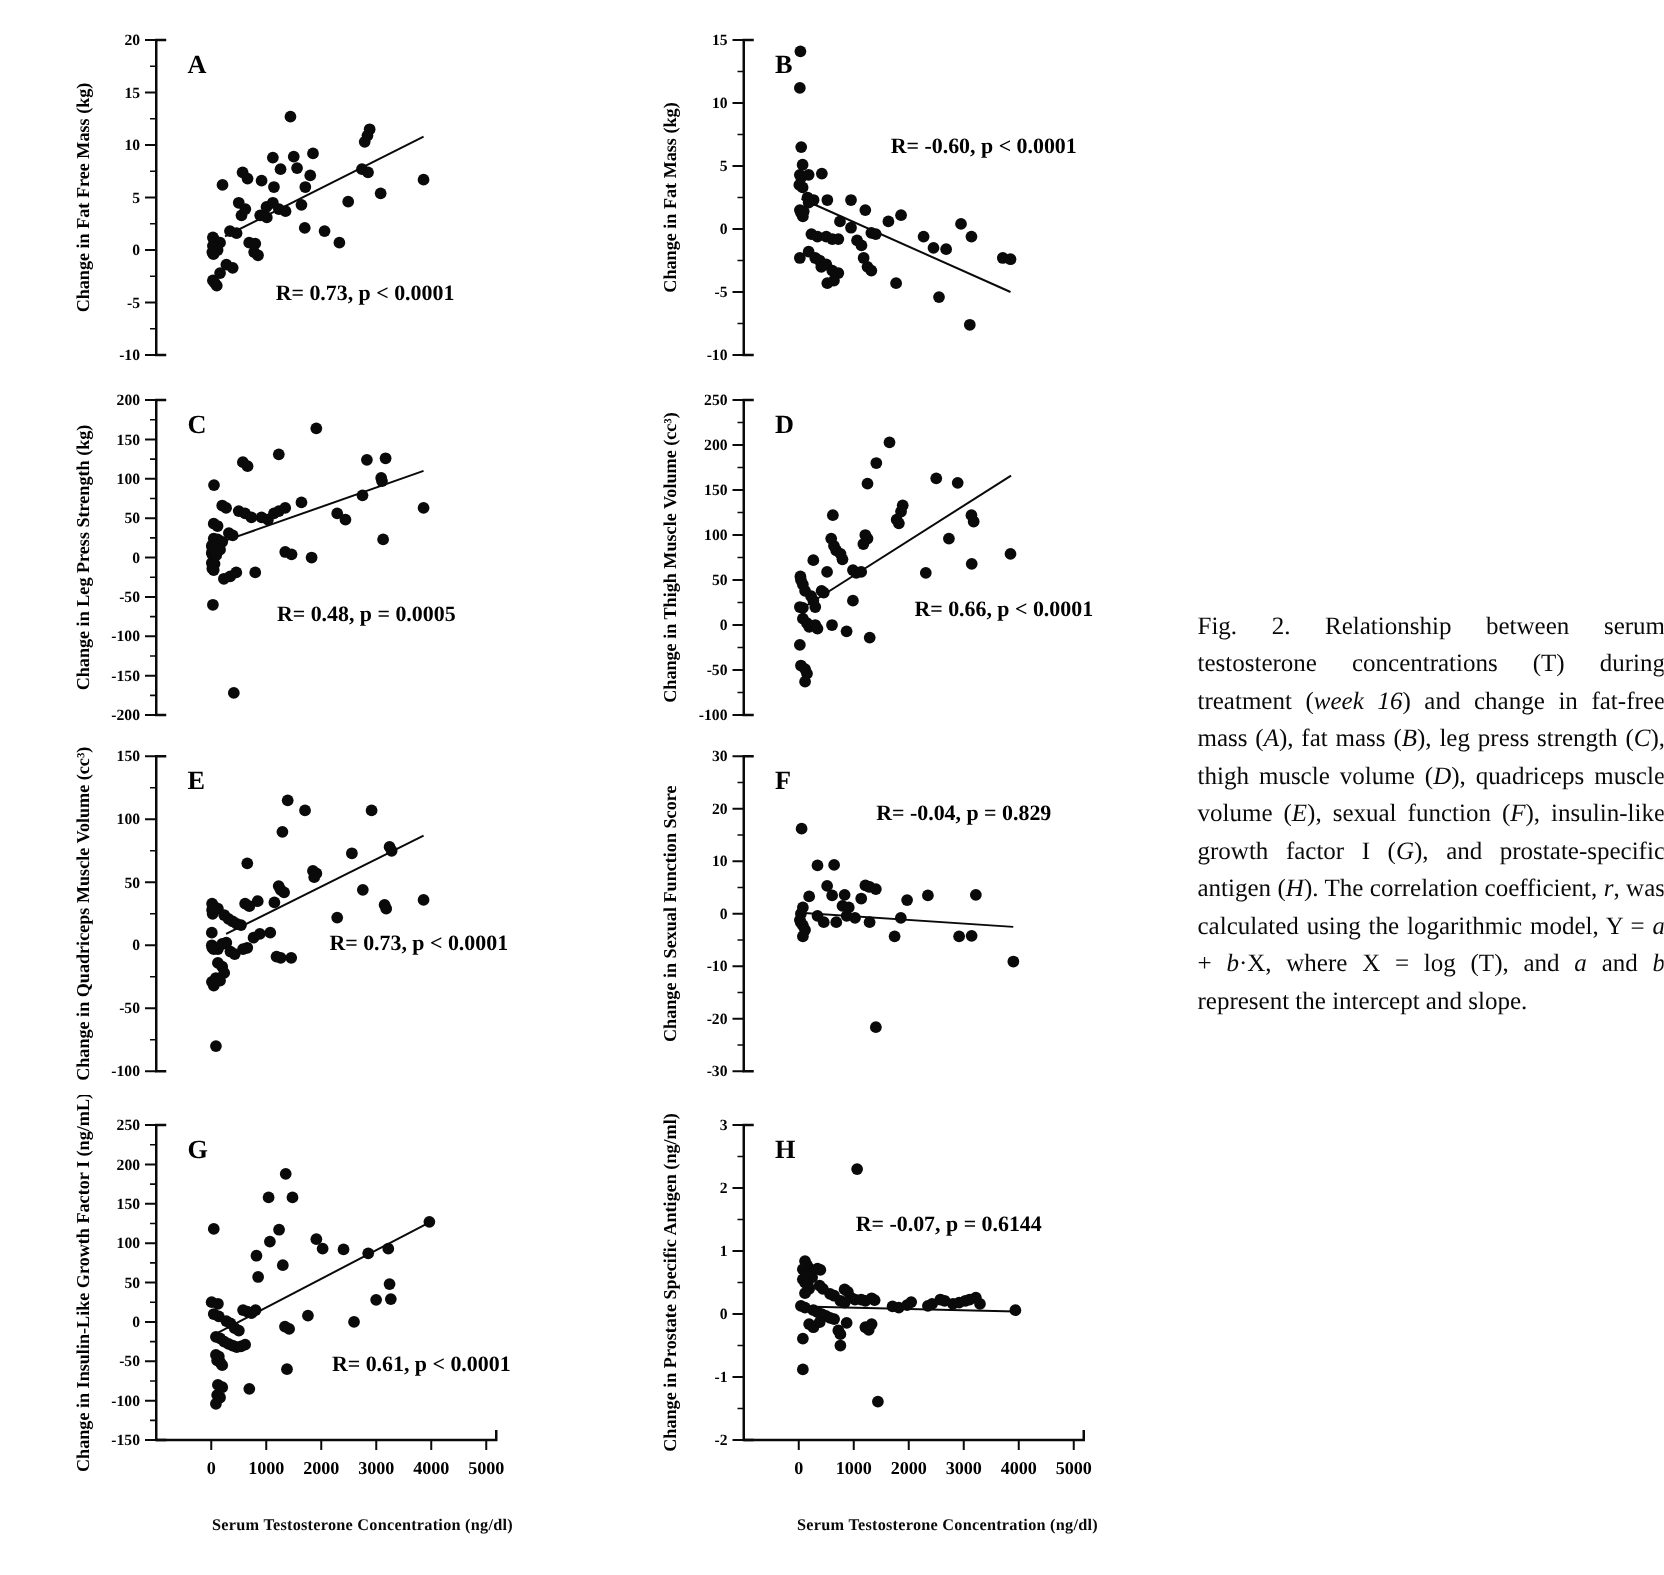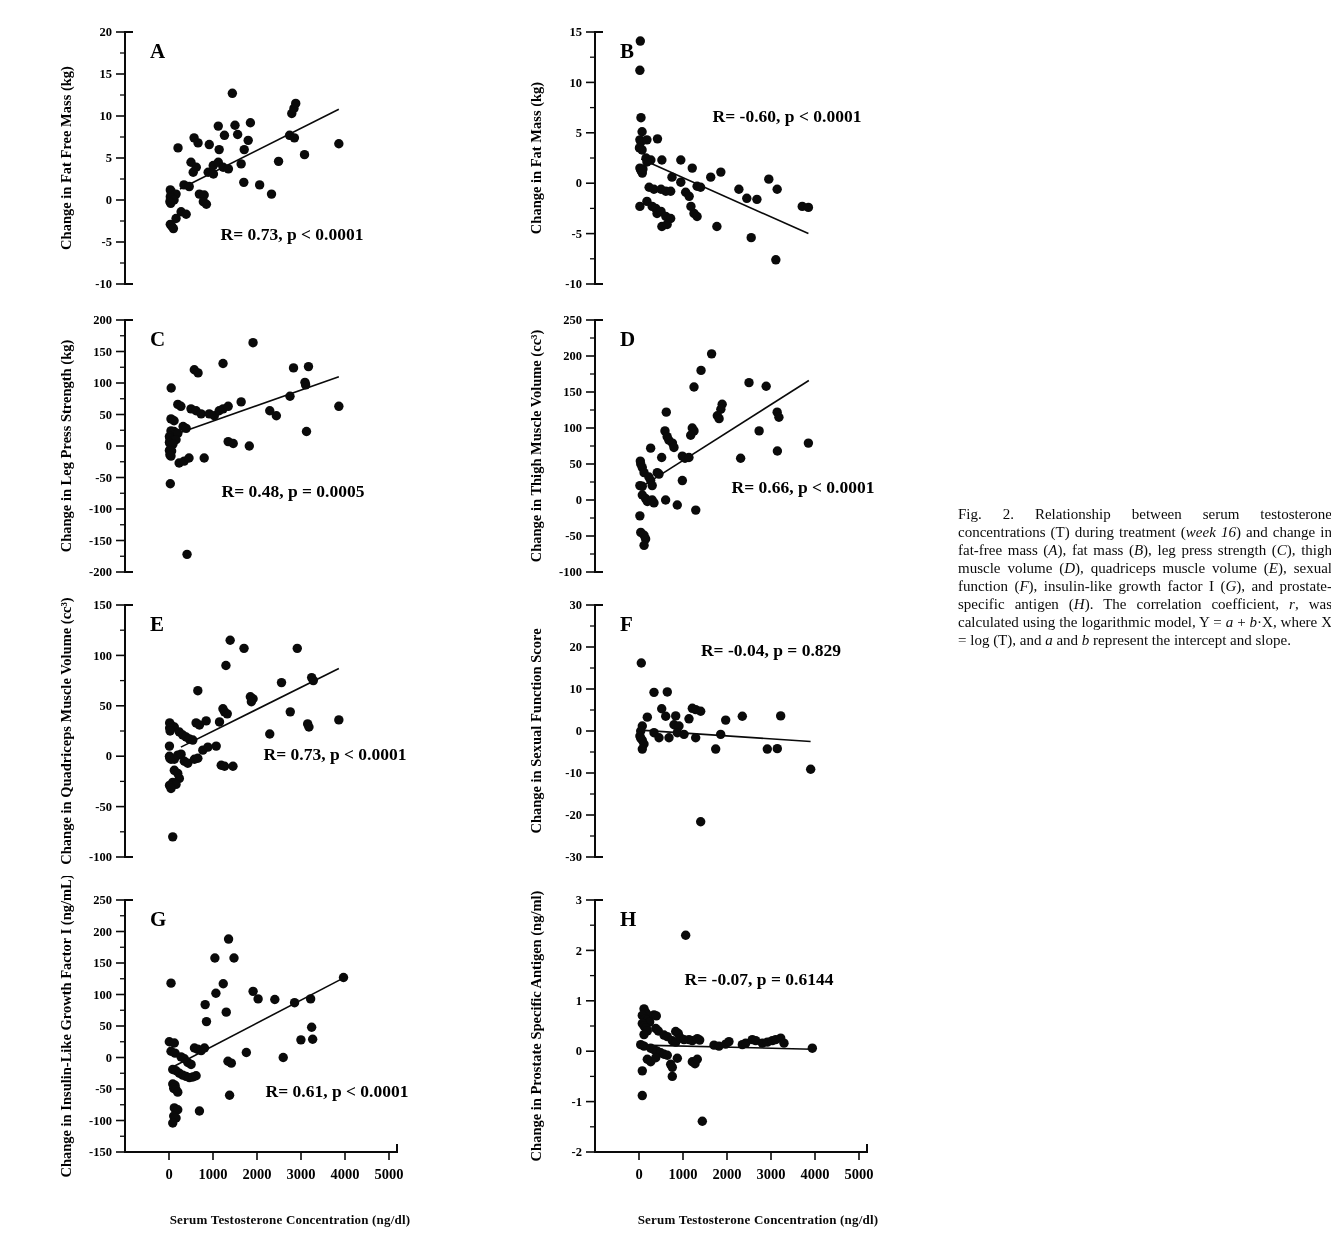--- a/index.html
+++ b/index.html
@@ -8,22 +8,22 @@
   .panel{position:absolute;width:470px;}
   .panel svg{display:block;}
   #pA{left:55px;top:8px;}   #pB{left:525px;top:8px;}
   #pC{left:55px;top:296px;} #pD{left:525px;top:296px;}
   #pE{left:55px;top:581px;} #pF{left:525px;top:581px;}
   #pG{left:55px;top:876px;} #pH{left:525px;top:876px;}
   .x-title{position:absolute;width:400px;text-align:center;font-weight:bold;
            font-size:13px;letter-spacing:0.2px;}
   #xt-left{left:90px;top:1212px;}
   #xt-right{left:558px;top:1212px;}
-  #caption{position:absolute;left:958px;top:486px;width:374px;font-size:15px;
-           line-height:18px;text-align:justify;margin-top:19px;}
+  #caption{position:absolute;left:958px;top:486px;width:374px;font-size:20px;
+           line-height:30px;text-align:justify;}
   #caption .it{font-style:italic;}
 </style>
 </head>
 <body>
 <div id="page">
 
   <div class="panel" id="pA">
     <svg width="470" height="290">
         <text x="16" y="150" text-anchor="middle" transform="rotate(-90 16 150)" font-family="&quot;Liberation Serif&quot;,serif" font-weight="bold" font-size="14.5">Change in Fat Free Mass (kg)</text>
         <path d="M78,24 H70 V276 H78" stroke="#0a0a0a" stroke-width="2" fill="none"></path>

